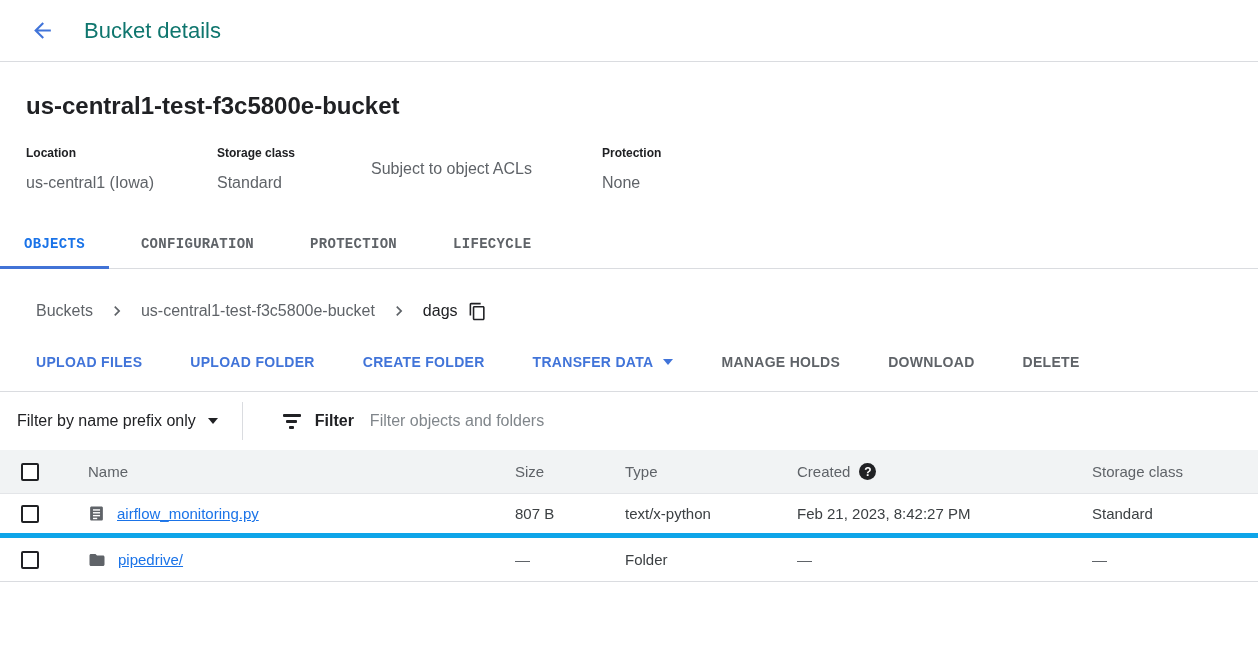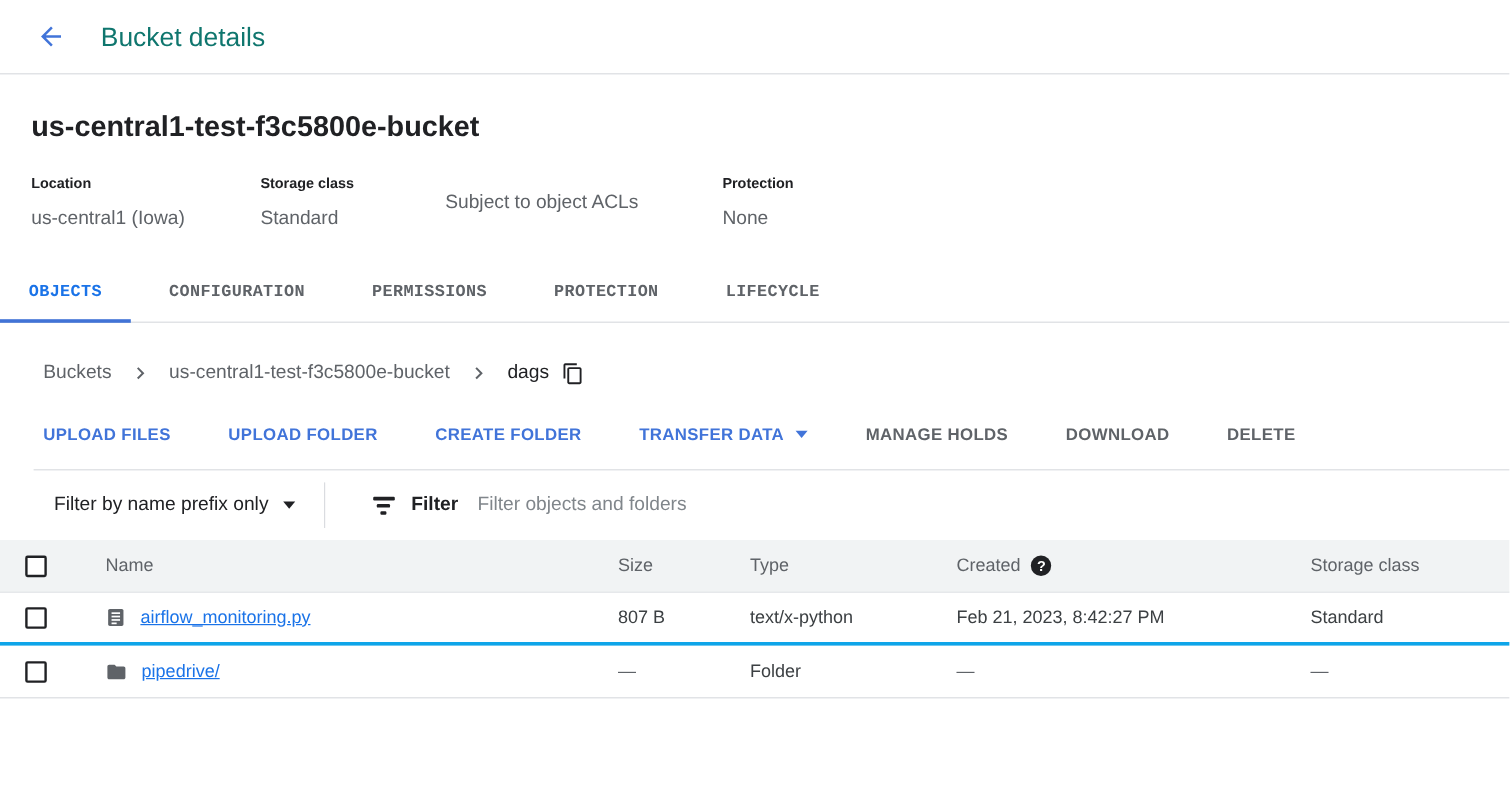--- a/index.html
+++ b/index.html
@@ -110,21 +110,21 @@
     border-left: 5px solid transparent;
     border-right: 5px solid transparent;
     border-top: 6px solid #4174d9;
   }
 
   
   .filter-bar {
     margin-top: 14px;
     border-top: 1px solid #dadce0;
     height: 59px;
-    display: flex; align-items: center; margin-left: 28px;
+    display: flex; align-items: center;
   }
   .filter-scope {
     border: none; background: transparent; cursor: pointer;
     font-family: inherit;
     display: flex; align-items: center;
     font-size: 16px; color: #202124;
     padding: 0 24px 0 17px;
     height: 100%;
   }
   .filter-scope .caret-down { border-top-color: #202124; margin-left: 12px; }
@@ -151,21 +151,21 @@
     display: grid;
     grid-template-columns: 88px 427px 110px 172px 295px 1fr;
     align-items: center;
     height: 44px;
   }
   .thead {
     background: #f1f3f4;
     color: #5f6368; font-size: 15px;
     border-bottom: 1px solid #e3e5e8;
   }
-  .tbody-row { border-bottom: 3px solid #0ea5e9; font-size: 15px; color: #3c4043; }
+  .tbody-row { border-bottom: 5px solid #0ea5e9; font-size: 15px; color: #3c4043; }
   .tbody-row:last-child { border-bottom: 1px solid #dadce0; }
   .cell-check { padding-left: 21px; display: flex; align-items: center; }
   .checkbox {
     width: 18px; height: 18px;
     border: 2px solid #202124; border-radius: 2px;
     background: #fff; cursor: pointer;
   }
   .cell-name { display: flex; align-items: center; gap: 12px; }
   .obj-link { color: #1a73e8; text-decoration: underline; cursor: pointer; }
   .created-head { display: flex; align-items: center; gap: 9px; }
@@ -209,21 +209,20 @@
     <div class="meta-item">
       <div class="meta-label">Protection</div>
       <div class="meta-value">None</div>
     </div>
   </div>
 </div>
 
 <div class="tabs">
   <button class="tab active">OBJECTS</button>
   <button class="tab">CONFIGURATION</button>
-  <button class="tab">PERMISSIONS</button>
   <button class="tab">PROTECTION</button>
   <button class="tab">LIFECYCLE</button>
 </div>
 
 <div class="breadcrumb">
   <span class="crumb">Buckets</span>
   <span class="crumb-sep">
     <svg width="20" height="20" viewBox="0 0 24 24">
         <path fill="#5f6368" d="M10 6L8.59 7.41 13.17 12l-4.58 4.59L10 18l6-6z"></path>
       </svg>

